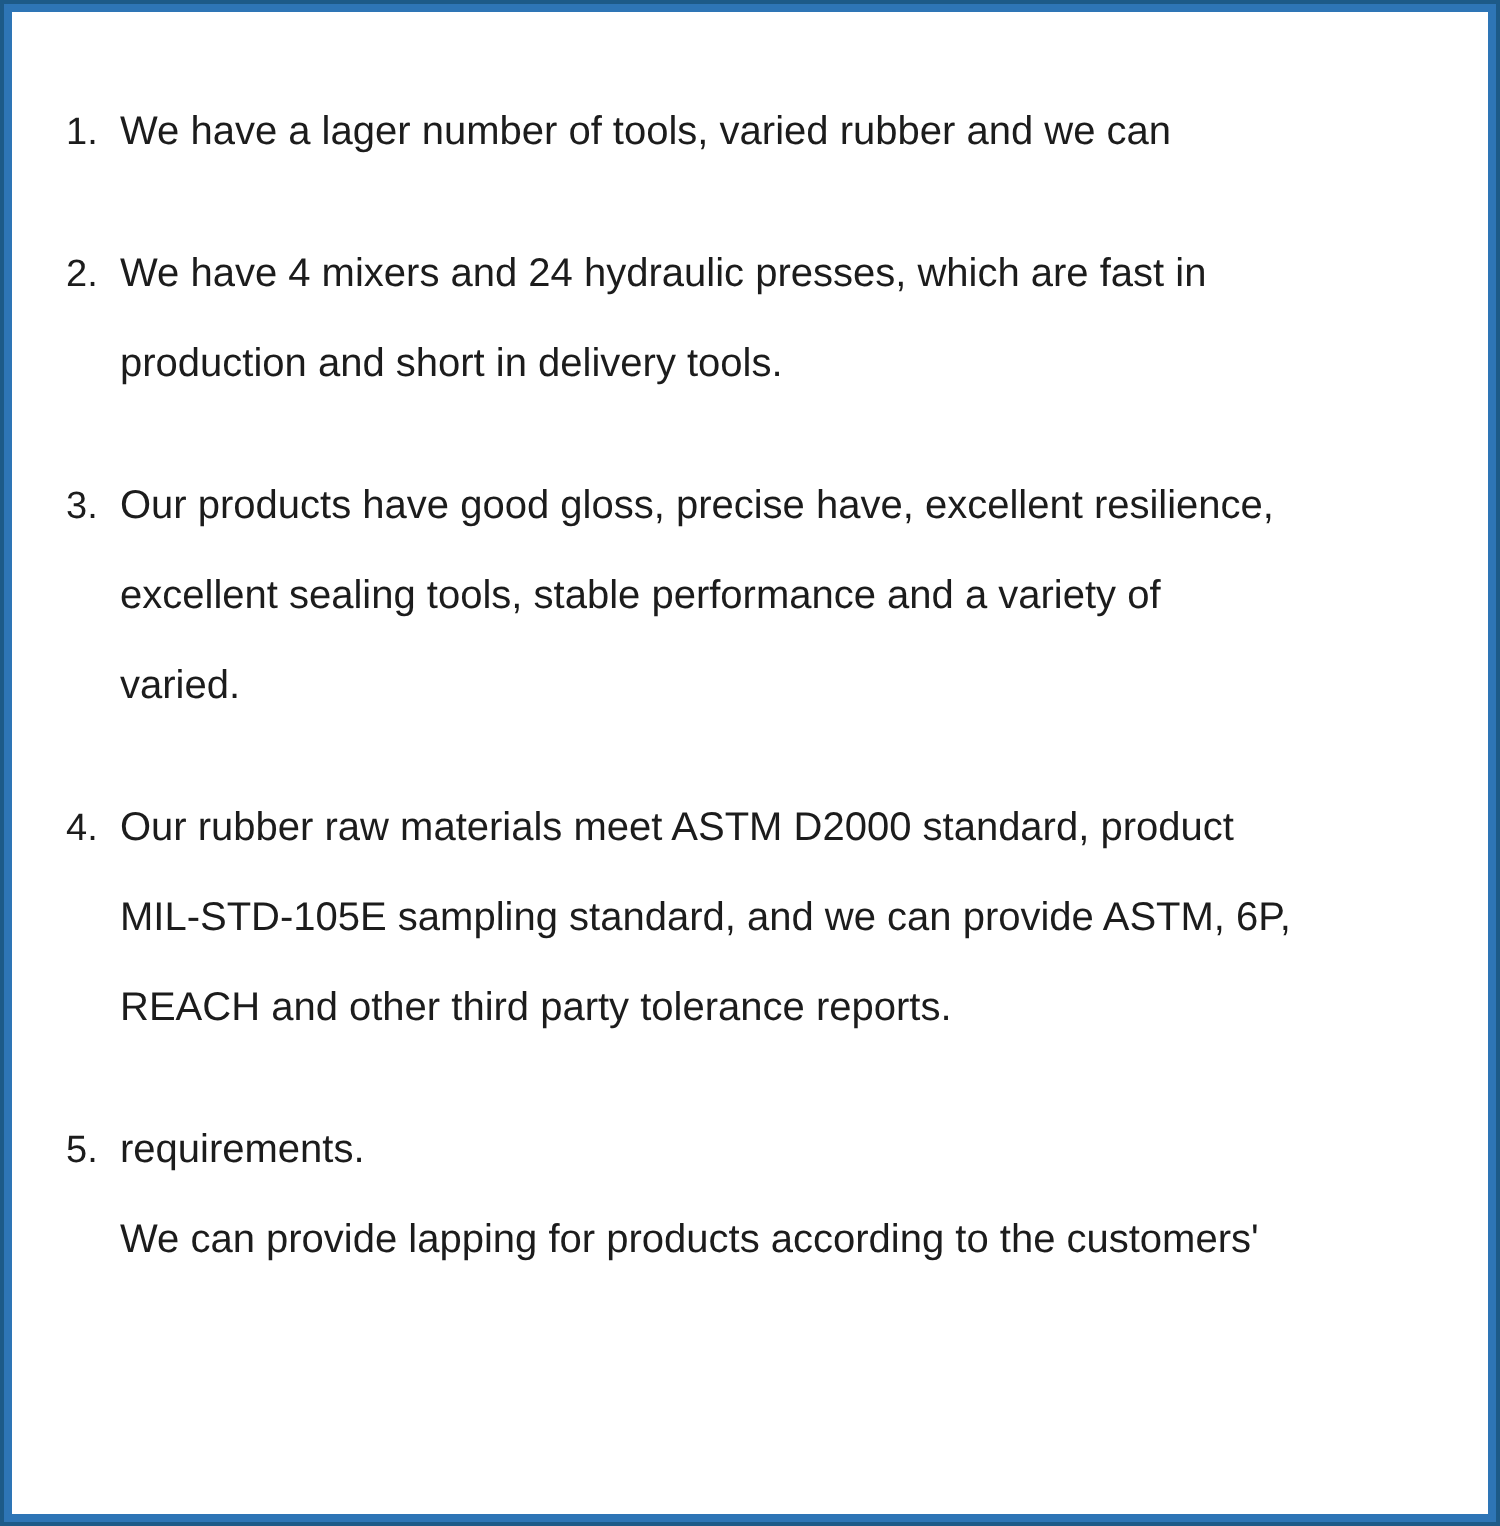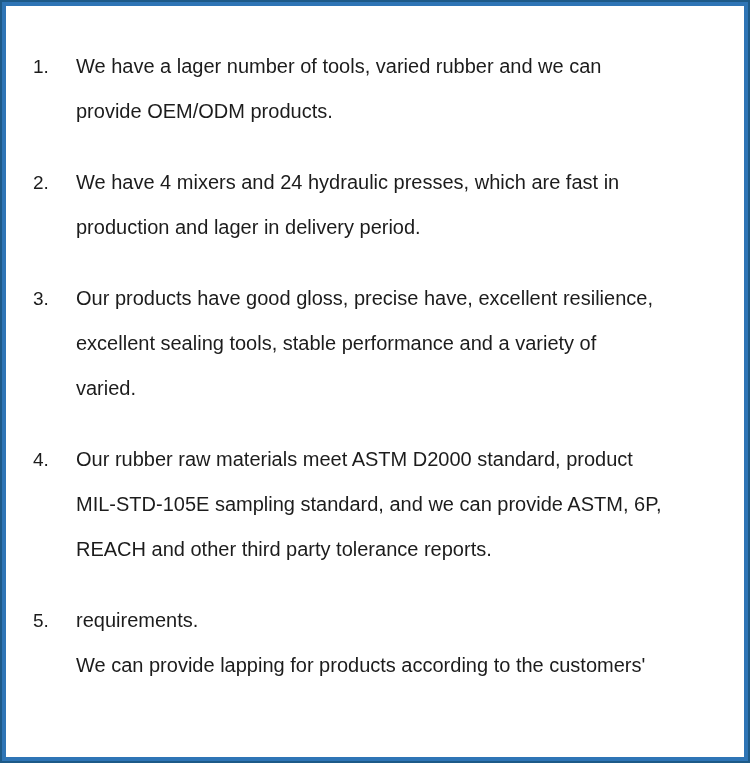--- a/index.html
+++ b/index.html
@@ -35,42 +35,41 @@
     margin: 0 0 26px 0;
   }
   .item:last-child { margin-bottom: 0; }
   .num {
     flex: 0 0 27px;
     width: 27px;
     font-size: 19px;
     white-space: nowrap;
   }
   .lines { flex: 1 1 auto; }
-  .line { white-space: nowrap; margin-left: 16px; }
+  .line { white-space: nowrap; }
 </style>
 </head>
 <body>
 
 <div class="canvas">
   <div class="inner-frame">
     <div class="num-list">
 
       <div class="item">
         <div class="num">1.</div>
         <div class="lines">
           <div class="line">We have a lager number of tools, varied rubber and we can</div>
-          <div class="line">provide OEM/ODM products.</div>
         </div>
       </div>
 
       <div class="item">
         <div class="num">2.</div>
         <div class="lines">
           <div class="line">We have 4 mixers and 24 hydraulic presses, which are fast in</div>
-          <div class="line">production and lager in delivery period.</div>
+          <div class="line">production and short in delivery tools.</div>
         </div>
       </div>
 
       <div class="item">
         <div class="num">3.</div>
         <div class="lines">
           <div class="line">Our products have good gloss, precise have, excellent resilience,</div>
           <div class="line">excellent sealing tools, stable performance and a variety of</div>
           <div class="line">varied.</div>
         </div>

